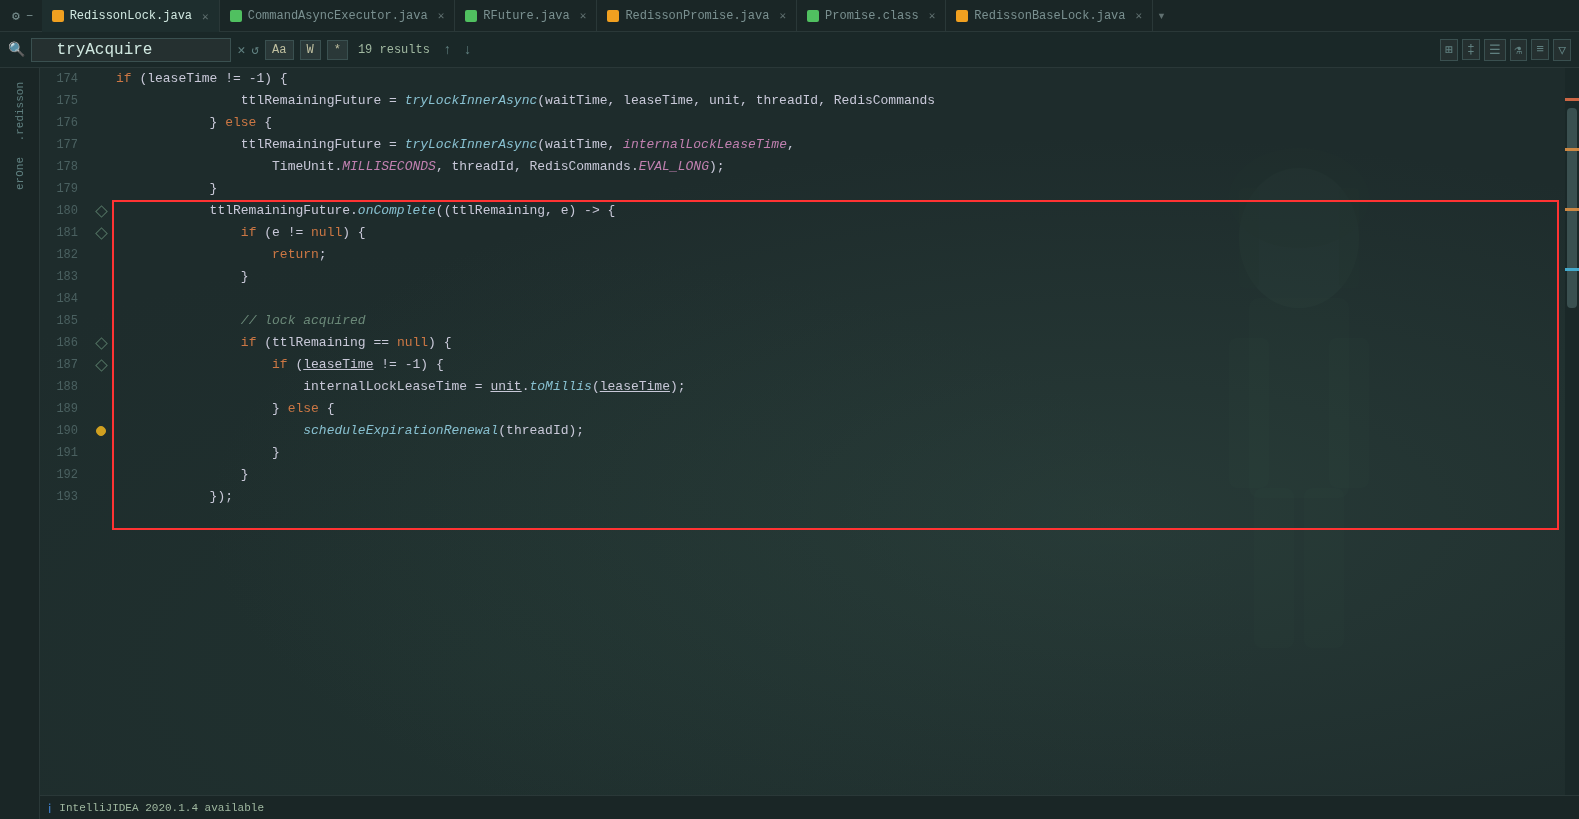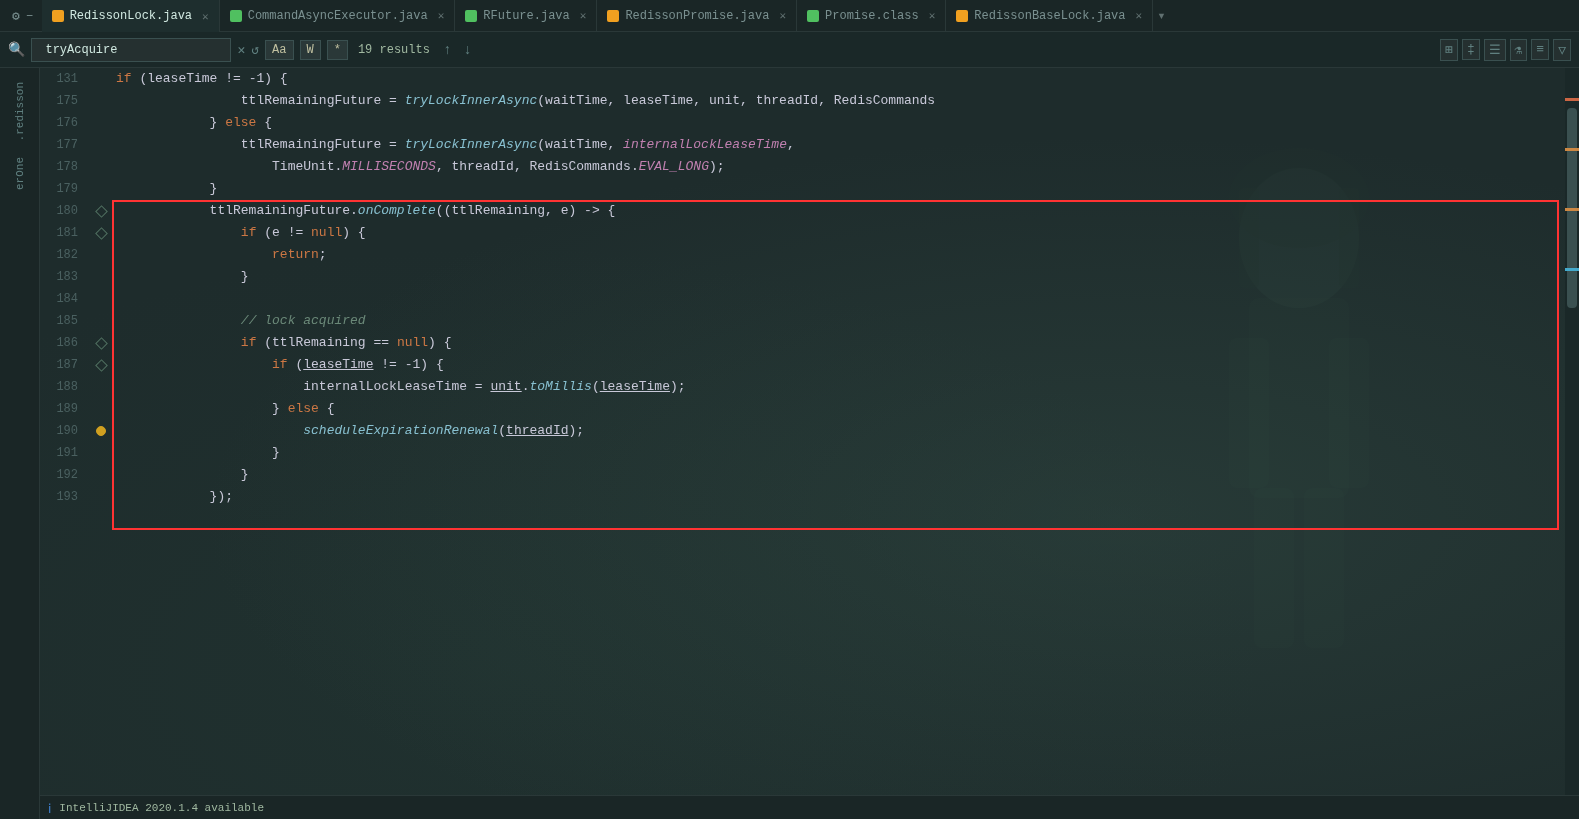--- a/index.html
+++ b/index.html
@@ -84,22 +84,22 @@
       gap: 6px;
     }
     .search-icon-area {
       color: #7aaa88;
       font-size: 14px;
     }
     .search-input {
       background: #253030;
       border: 1px solid #3a5050;
       color: #d0e8e0;
-      padding: 3px 13px;
-      font-size: 12px;
+      padding: 3px 24px;
+      font-size: 16px;
       font-family: 'Courier New', monospace;
       width: 200px;
       height: 24px;
       outline: none;
     }
     .search-clear {
       color: #608080;
       cursor: pointer;
       font-size: 13px;
     }
@@ -418,21 +418,21 @@
       <ellipse cx="200" cy="110" rx="70" ry="50" fill="rgba(40,60,50,0.4)"></ellipse>
       <rect x="140" y="100" width="20" height="100" fill="rgba(40,60,50,0.4)" rx="5"></rect>
       <rect x="240" y="100" width="20" height="100" fill="rgba(40,60,50,0.4)" rx="5"></rect>
     </svg>
 
     <div class="code-scroll">
 
       <div class="highlighted-block" style="top: 132px; height: 330px;"></div>
 
       <div class="code-line">
-        <span class="line-number">131</span>
+        <span class="line-number">174</span>
         <span class="line-gutter"></span>
         <span class="line-content"><span class="kw">if</span><span class="plain"> (leaseTime != -1) {</span></span>
       </div>
 
       <div class="code-line">
         <span class="line-number">175</span>
         <span class="line-gutter"></span>
         <span class="line-content"><span class="plain">                ttlRemainingFuture = </span><span class="fn">tryLockInnerAsync</span><span class="plain">(waitTime, leaseTime, unit, threadId, RedisCommands</span></span>
       </div>
 
@@ -526,21 +526,21 @@
         <span class="line-number">189</span>
         <span class="line-gutter"></span>
         <span class="line-content"><span class="plain">                    } </span><span class="kw">else</span><span class="plain"> {</span></span>
       </div>
 
       <div class="code-line">
         <span class="line-number">190</span>
         <span class="line-gutter">
           <span class="gutter-icon yellow-dot"></span>
         </span>
-        <span class="line-content"><span class="plain">                        </span><span class="fn">scheduleExpirationRenewal</span><span class="plain">(</span><span class="plain" style="text-decoration:underline">threadId</span><span class="plain">);</span></span>
+        <span class="line-content"><span class="plain">                        </span><span class="fn">scheduleExpirationRenewal</span><span class="plain">(</span><span class="plain" style="">threadId</span><span class="plain">);</span></span>
       </div>
 
       <div class="code-line">
         <span class="line-number">191</span>
         <span class="line-gutter"></span>
         <span class="line-content"><span class="plain">                    }</span></span>
       </div>
 
       <div class="code-line">
         <span class="line-number">192</span>

